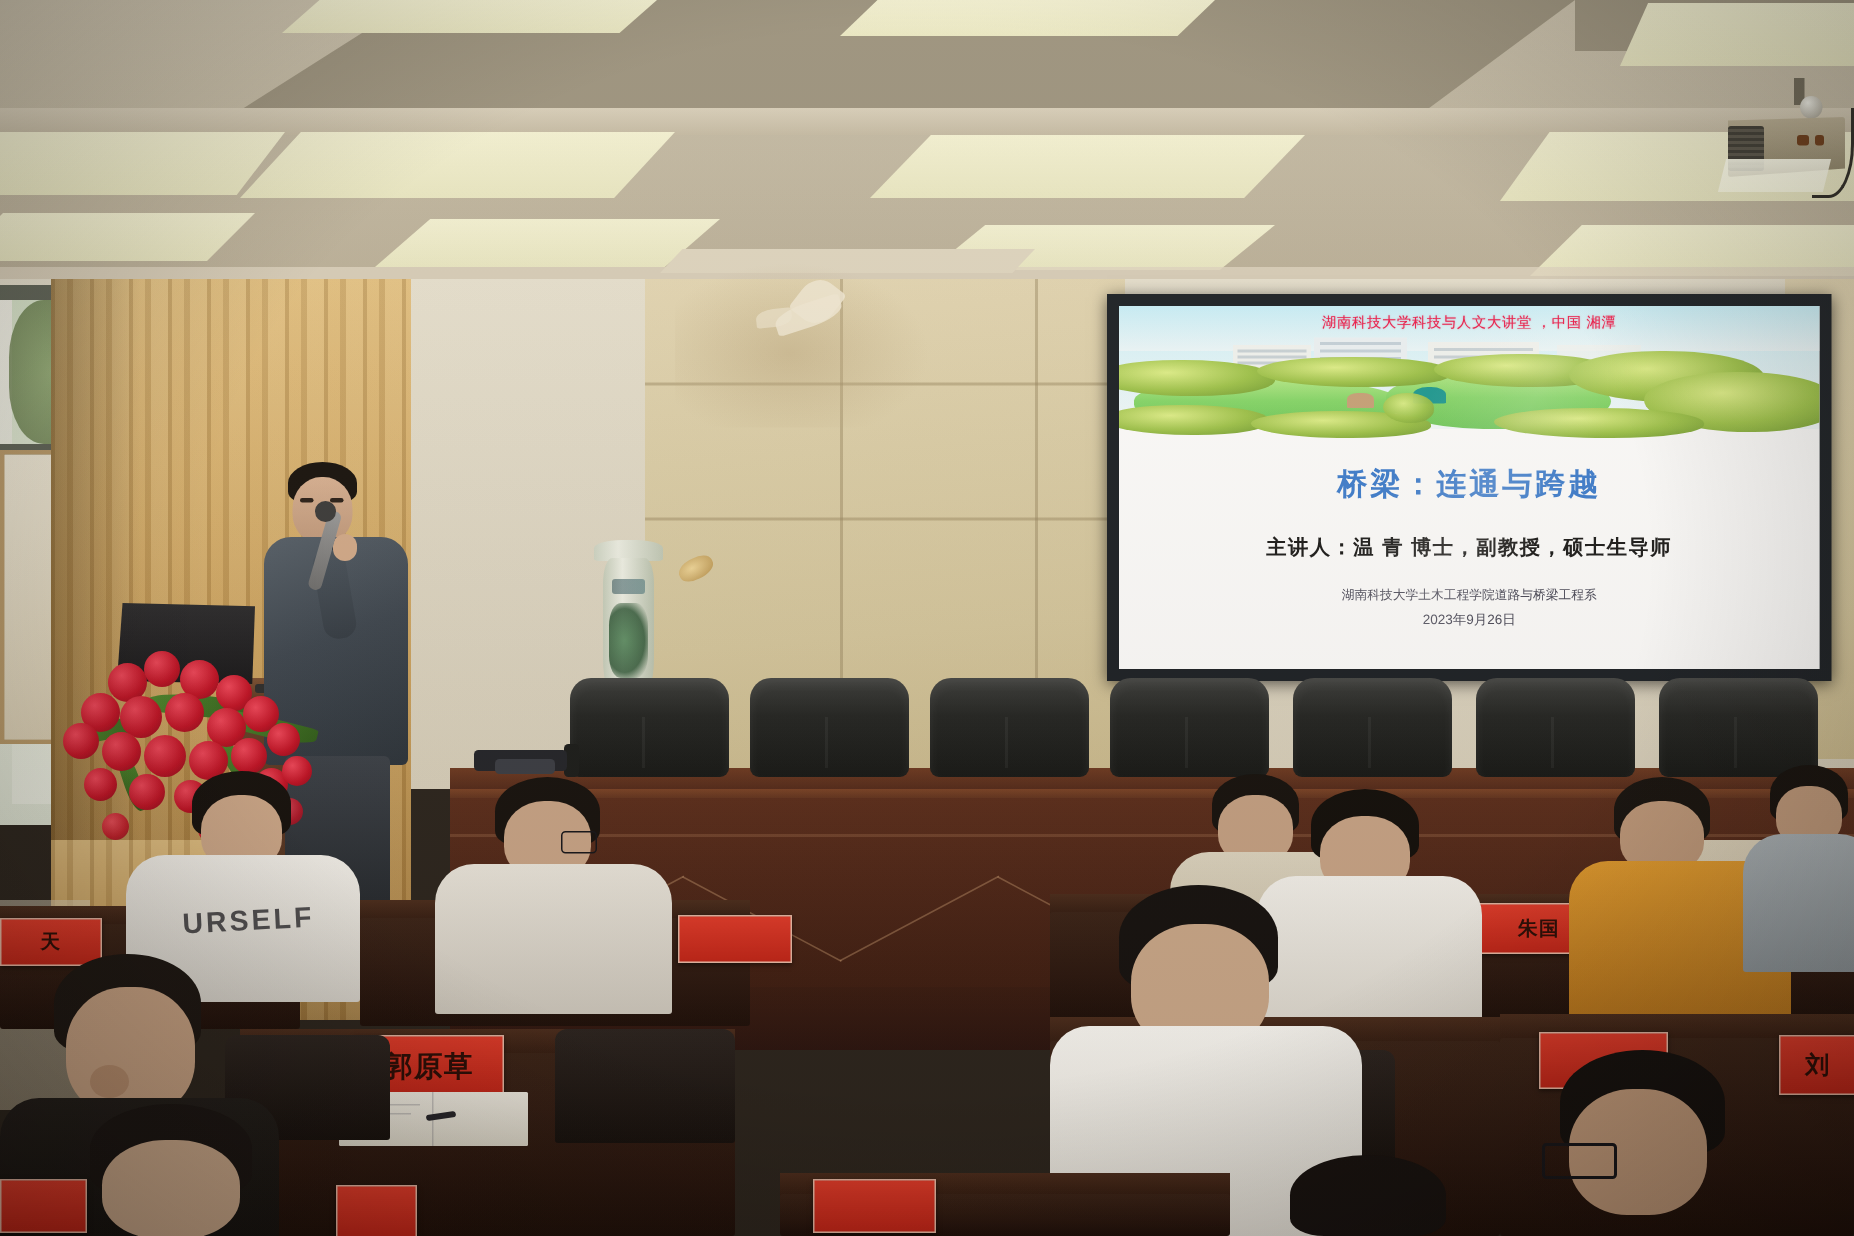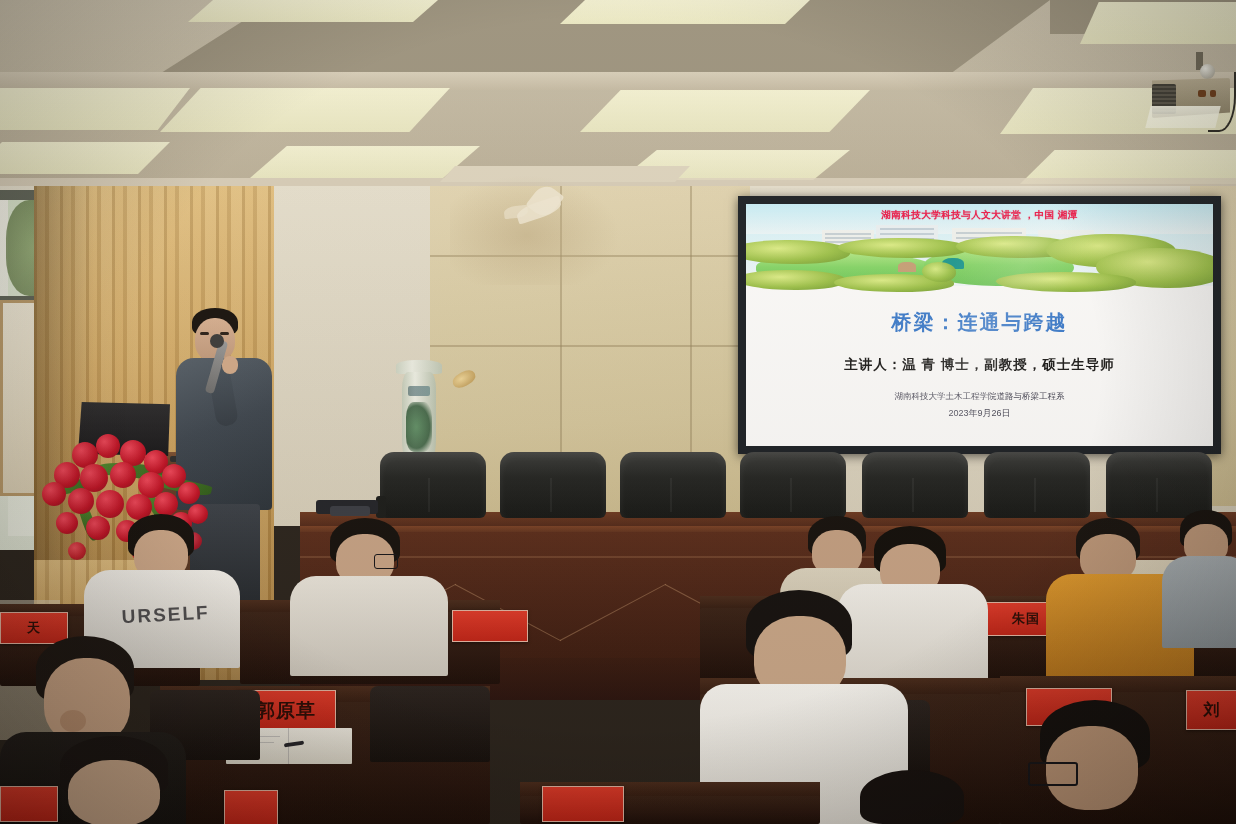--- a/index.html
+++ b/index.html
@@ -59,21 +59,21 @@
   .proj-mount{position:absolute;background:#6d6757;}
   .proj-ball{position:absolute;background:radial-gradient(circle at 35% 30%,#efefe8,#9a9587);border-radius:50%;}
   .proj-cable{position:absolute;border:2px solid #2b2924;border-top:none;border-left:none;
     border-radius:0 0 60% 0;}
 
   
   .screen-bezel{position:absolute;background:#1b2026;
     box-shadow:0 2px 10px rgba(0,0,0,.6);}
   .screen{position:absolute;background:#ffffff;overflow:hidden;
     display:flex;flex-direction:column;}
-  .slide-head{text-align:center;color:#e8254f;font-weight:bold;letter-spacing:.5px;
+  .slide-head{text-align:center;color:#e8254f;font-weight:normal;letter-spacing:.5px;
     text-shadow:0 0 1px rgba(232,37,79,.5);}
   .slide-sky{position:relative;width:100%;
     background:linear-gradient(180deg,#ccf2fb 0%,#e2f7fc 45%,#f4fbfd 100%);}
   .pano{position:absolute;left:0;right:0;bottom:0;height:100%;}
   .pano-sky{position:absolute;left:0;right:0;top:0;height:36%;
     background:linear-gradient(180deg,#c9f0fa,#eef9fc);}
   .pano-bldg{position:absolute;background:#f4f5f2;opacity:.95;}
   .pano-bldg i{position:absolute;display:block;background:rgba(120,150,170,.35);}
   .pano-trees{position:absolute;border-radius:48% 52% 45% 55%;
     background:radial-gradient(ellipse at 40% 35%,#dff08a,#9fc44c 55%,#6f9a33 100%);}

